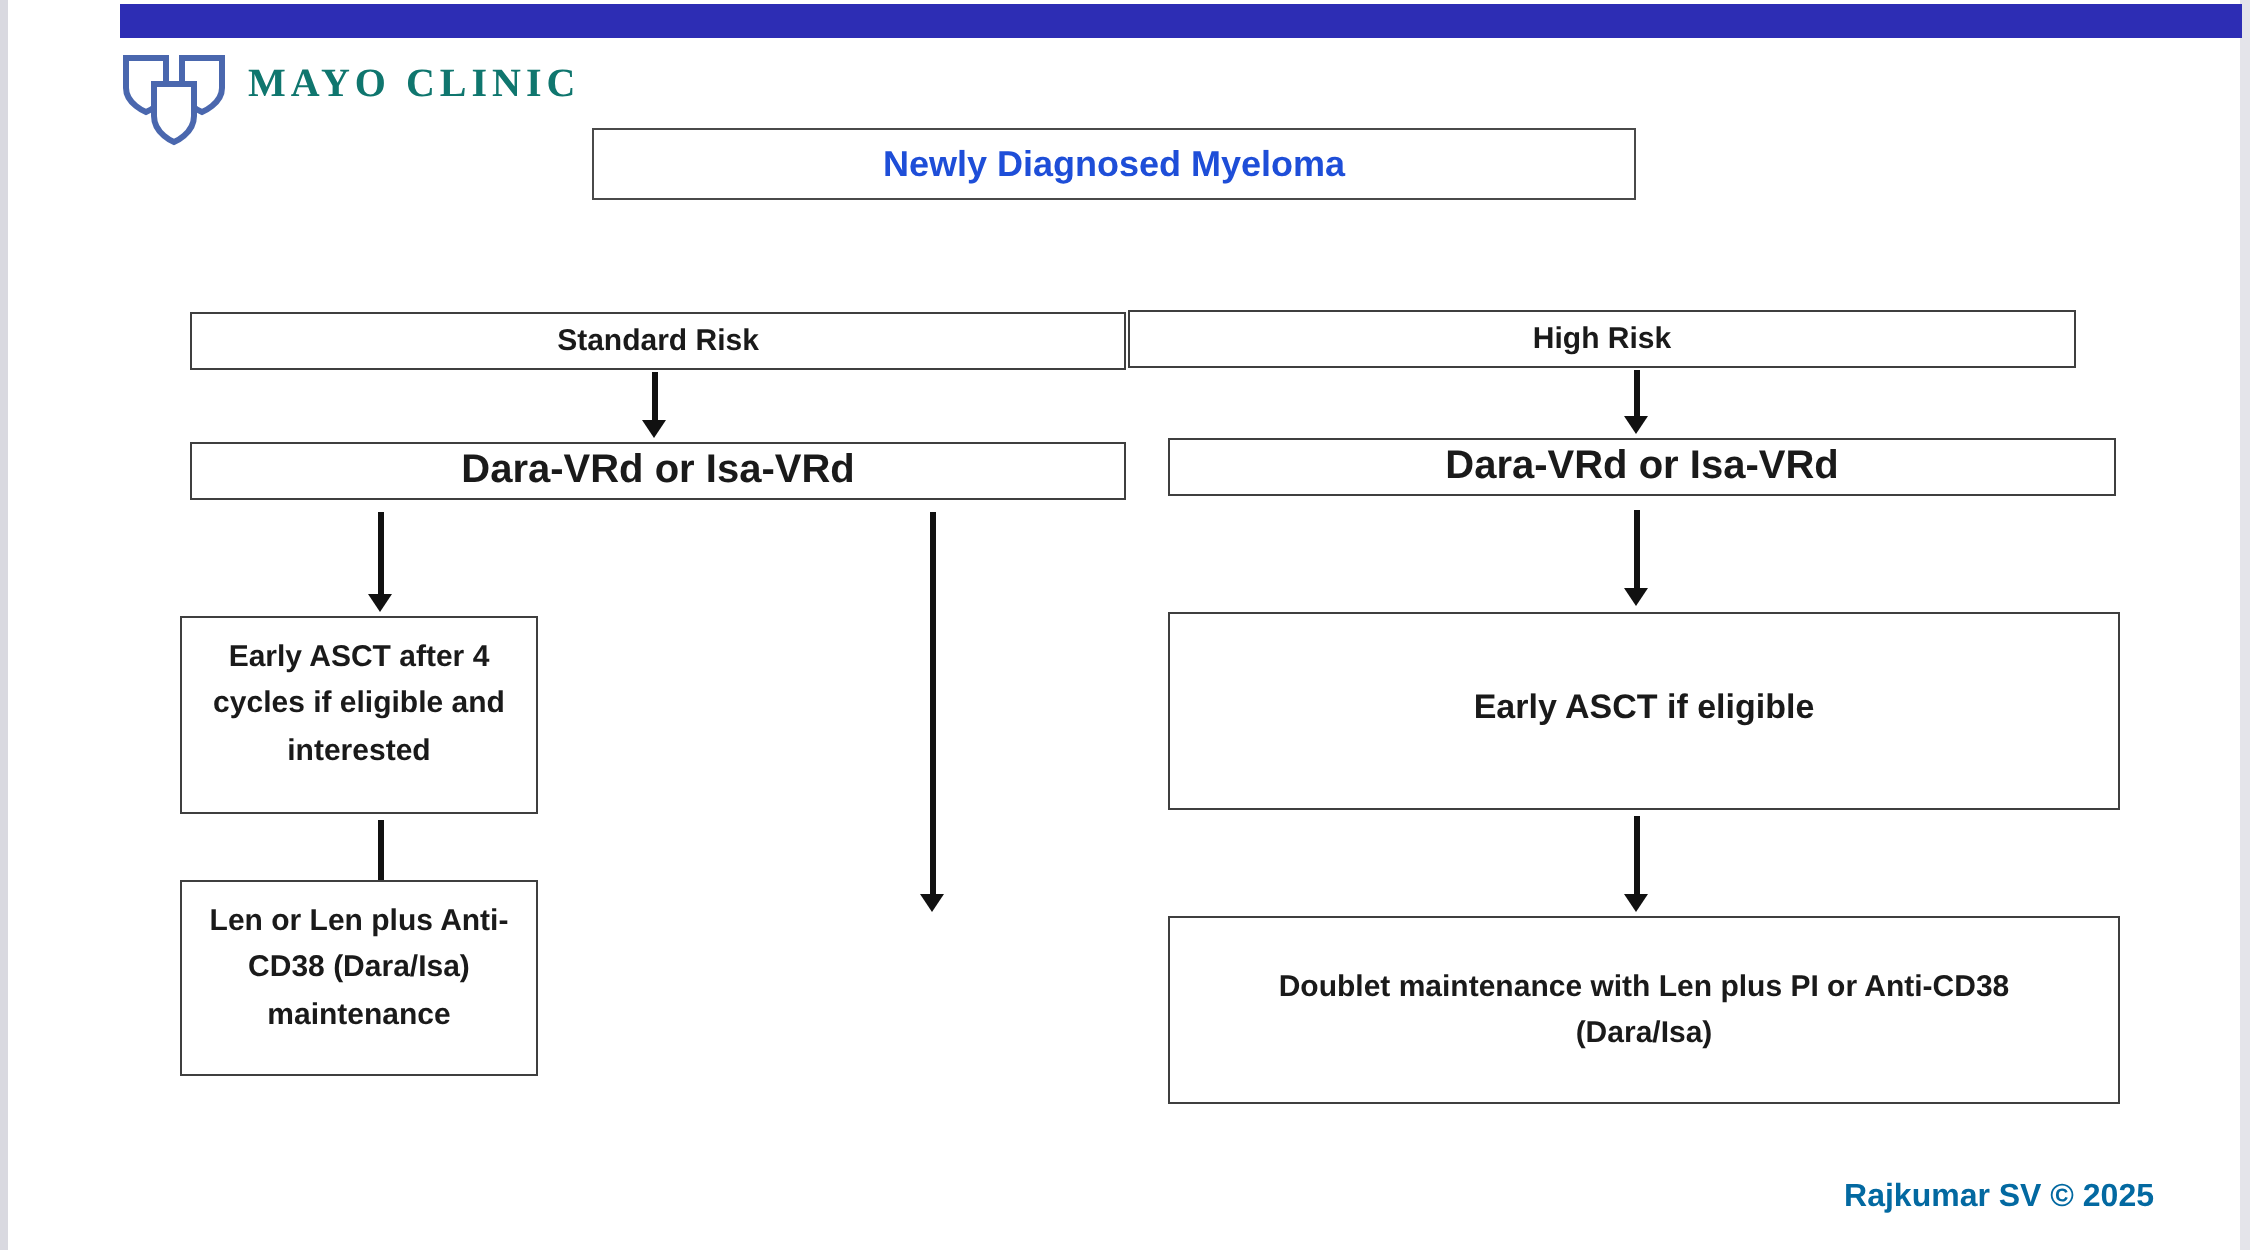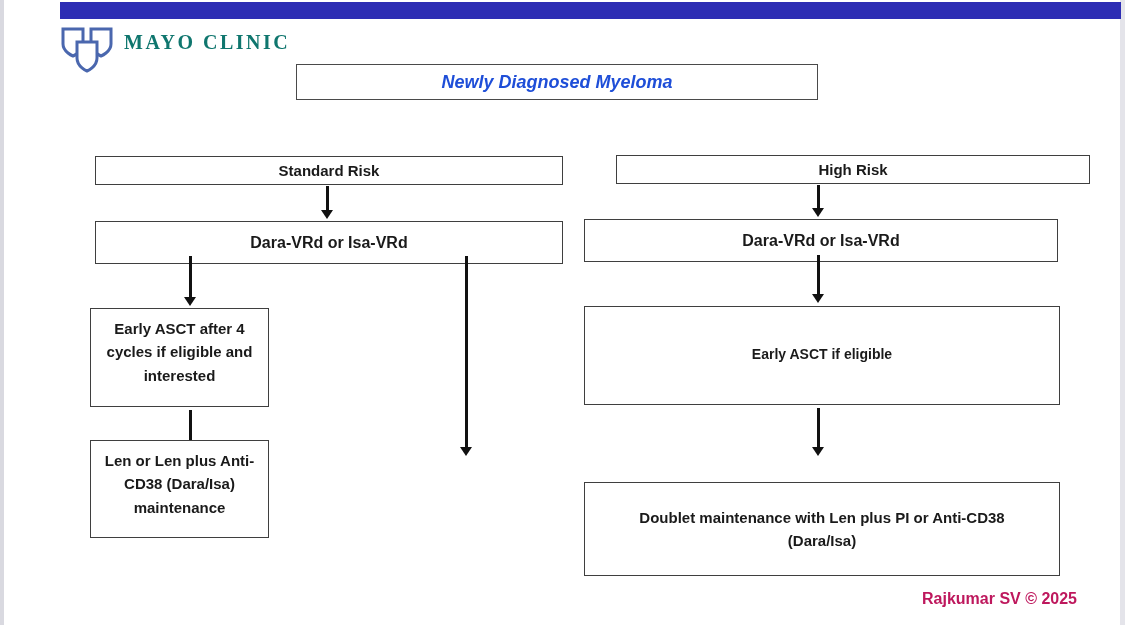--- a/index.html
+++ b/index.html
@@ -20,41 +20,41 @@
     font-family:"Liberation Serif", serif;font-size:20px;font-weight:600;
     letter-spacing:2.5px;color:#0f766e;margin-top:5px;
   }
   .box{
     position:absolute;border:1.5px solid var(--border);background:#fff;
     display:flex;align-items:center;justify-content:center;text-align:center;
     font-weight:bold;color:var(--ink);box-sizing:border-box;
   }
   .box.top-align{align-items:flex-start;}
   .title-box{left:296px;top:64px;width:522px;height:36px;border-color:#4a4a4a;}
-  .title-box .t{color:var(--title-blue);font-size:18px;font-style:italic;}
+  .title-box .t{color:var(--title-blue);font-size:18px;}
   .risk{font-size:15px;height:29px;}
   .std-risk{left:95px;top:156px;width:468px;}
-  .high-risk{left:616px;top:155px;width:474px;}
-  .induction{font-size:16px;height:43px;}
+  .high-risk{left:564px;top:155px;width:474px;}
+  .induction{font-size:20px;height:29px;}
   .dara-left{left:95px;top:221px;width:468px;}
   .dara-right{left:584px;top:219px;width:474px;}
   .node-sm{font-size:15px;line-height:1.55;padding:8px 8px 2px 8px;}
   .asct-std{left:90px;top:308px;width:179px;height:99px;}
   .maint-left{left:90px;top:440px;width:179px;height:98px;}
   .len-lena{left:368px;top:458px;width:195px;height:98px;}
-  .asct-high{left:584px;top:306px;width:476px;height:99px;font-size:14px;padding-bottom:4px;}
-  .doublet{left:584px;top:458px;width:476px;height:94px;font-size:15px;line-height:1.55;padding:0 30px;margin-top:24px;}
+  .asct-high{left:584px;top:306px;width:476px;height:99px;font-size:17px;padding-bottom:4px;}
+  .doublet{left:584px;top:458px;width:476px;height:94px;font-size:15px;line-height:1.55;padding:0 30px;}
   .arrow{position:absolute;width:2.5px;background:#111;}
   .arrow::after{
     content:"";position:absolute;left:50%;bottom:-8px;transform:translateX(-50%);
     border-left:6px solid transparent;border-right:6px solid transparent;
     border-top:9px solid #111;
   }
   .credit{
-    position:absolute;right:48px;top:590px;font-weight:bold;font-size:16px;color:#be185d;
+    position:absolute;right:48px;top:590px;font-weight:bold;font-size:16px;color:#0369a1;
   }
 </style>
 </head>
 <body>
 
 <div class="stage">
 
   <div class="edge-strip edge-left"></div>
   <div class="edge-strip edge-right"></div>
   <div class="top-bar"></div>

